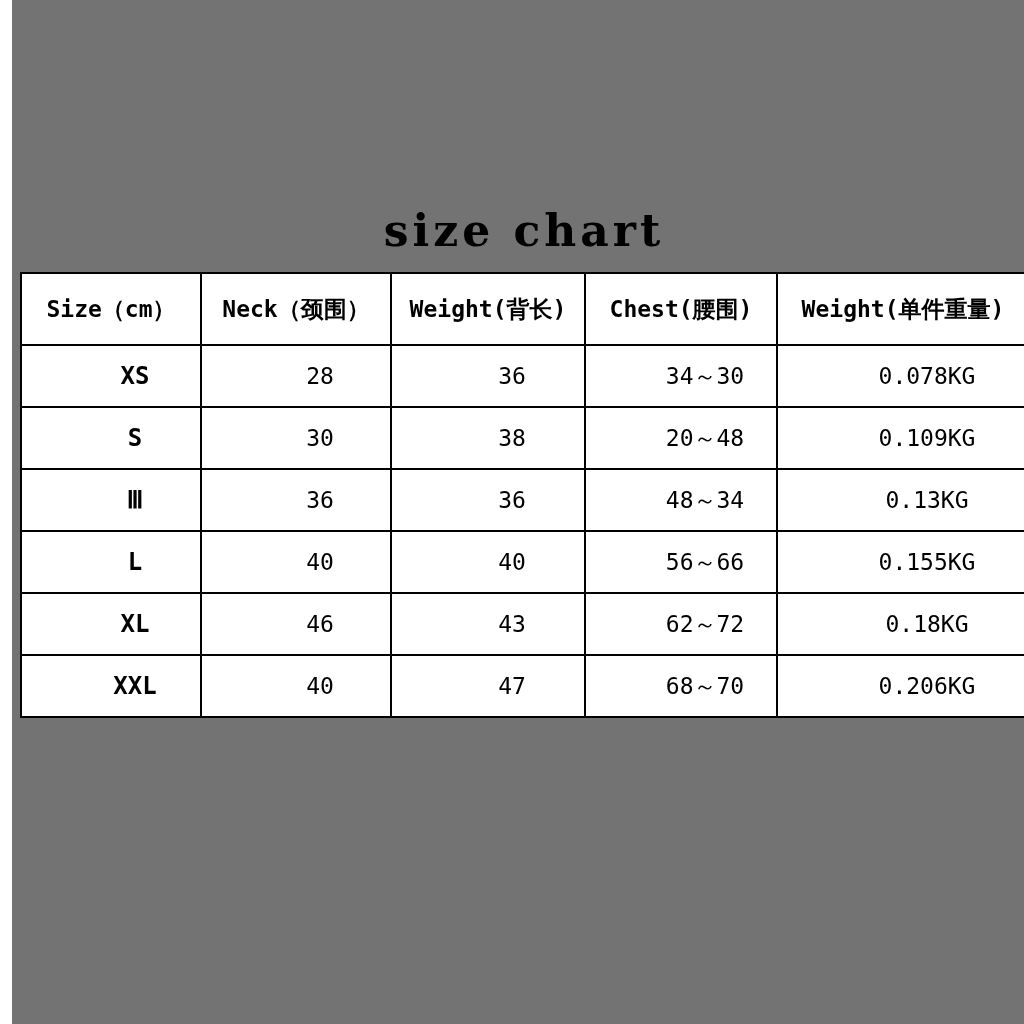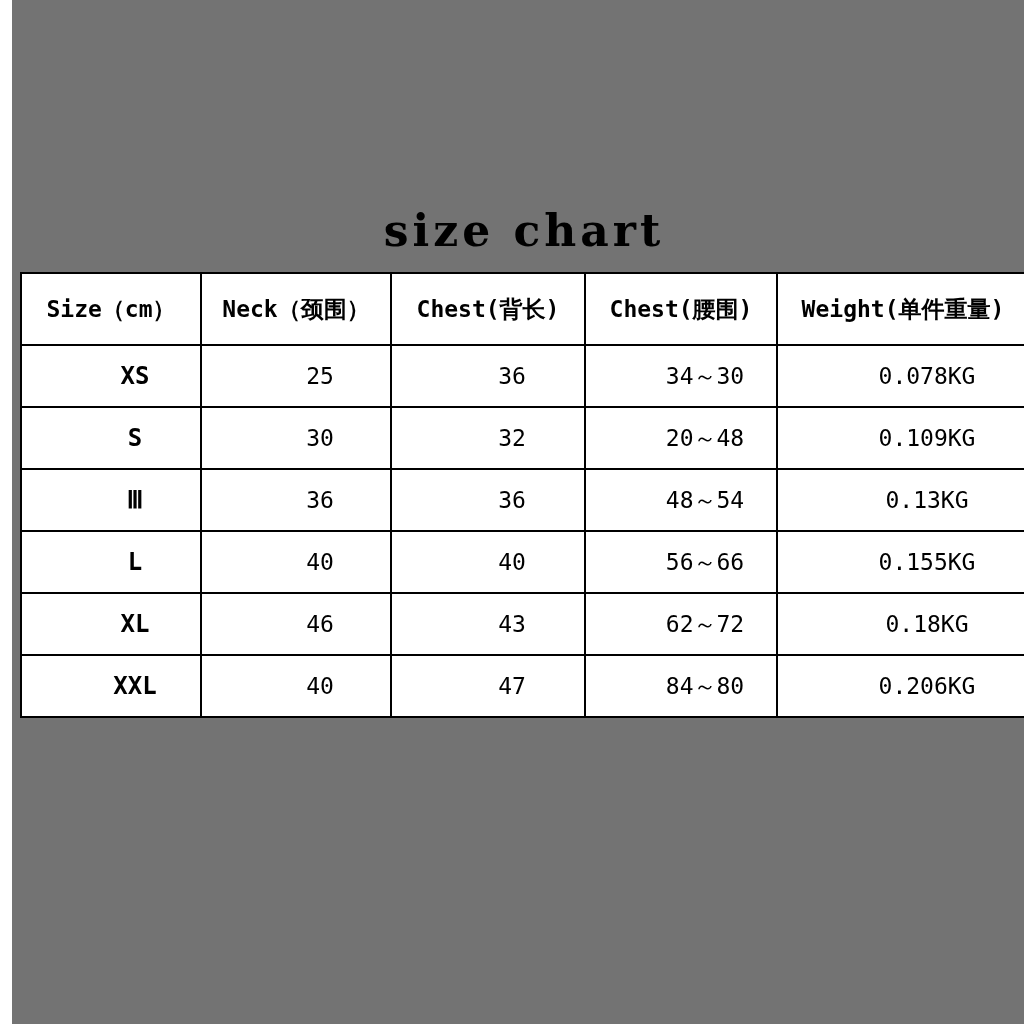--- a/index.html
+++ b/index.html
@@ -93,65 +93,65 @@
         <col class="c0">
           <col class="c1">
           <col class="c2">
           <col class="c3">
           <col class="c4">
       </colgroup>
       <thead>
         <tr>
           <th>Size（cm）</th>
           <th>Neck（颈围）</th>
-          <th>Chest(背长)</th>
+          <th>Weight(背长)</th>
           <th>Chest(腰围)</th>
           <th>Weight(单件重量)</th>
         </tr>
       </thead>
       <tbody>
         <tr>
           <td class="size-cell">XS</td>
-          <td>25</td>
+          <td>28</td>
           <td>36</td>
           <td>34～30</td>
           <td>0.078KG</td>
         </tr>
         <tr>
           <td class="size-cell">S</td>
           <td>30</td>
-          <td>32</td>
+          <td>38</td>
           <td>20～48</td>
           <td>0.109KG</td>
         </tr>
         <tr>
           <td class="size-cell">Ⅲ</td>
           <td>36</td>
           <td>36</td>
-          <td>48～54</td>
+          <td>48～34</td>
           <td>0.13KG</td>
         </tr>
         <tr>
           <td class="size-cell">L</td>
           <td>40</td>
           <td>40</td>
           <td>56～66</td>
           <td>0.155KG</td>
         </tr>
         <tr>
           <td class="size-cell">XL</td>
           <td>46</td>
           <td>43</td>
           <td>62～72</td>
           <td>0.18KG</td>
         </tr>
         <tr>
           <td class="size-cell">XXL</td>
           <td>40</td>
           <td>47</td>
-          <td>84～80</td>
+          <td>68～70</td>
           <td>0.206KG</td>
         </tr>
       </tbody>
     </table>
   </div>
 
 </div>
 
 </body></html>

